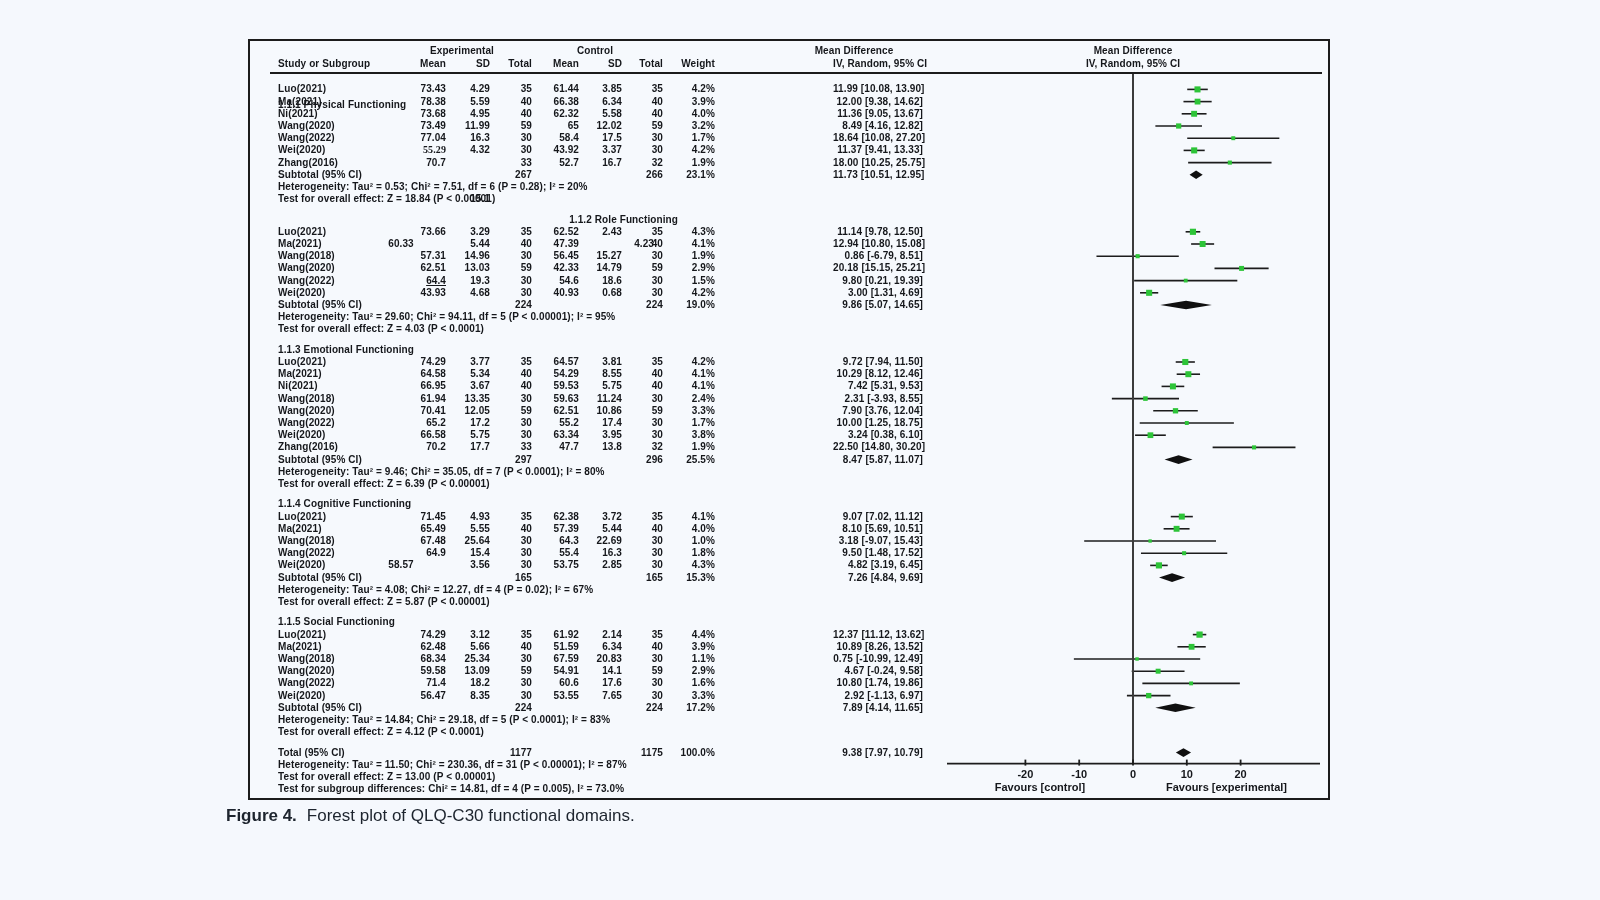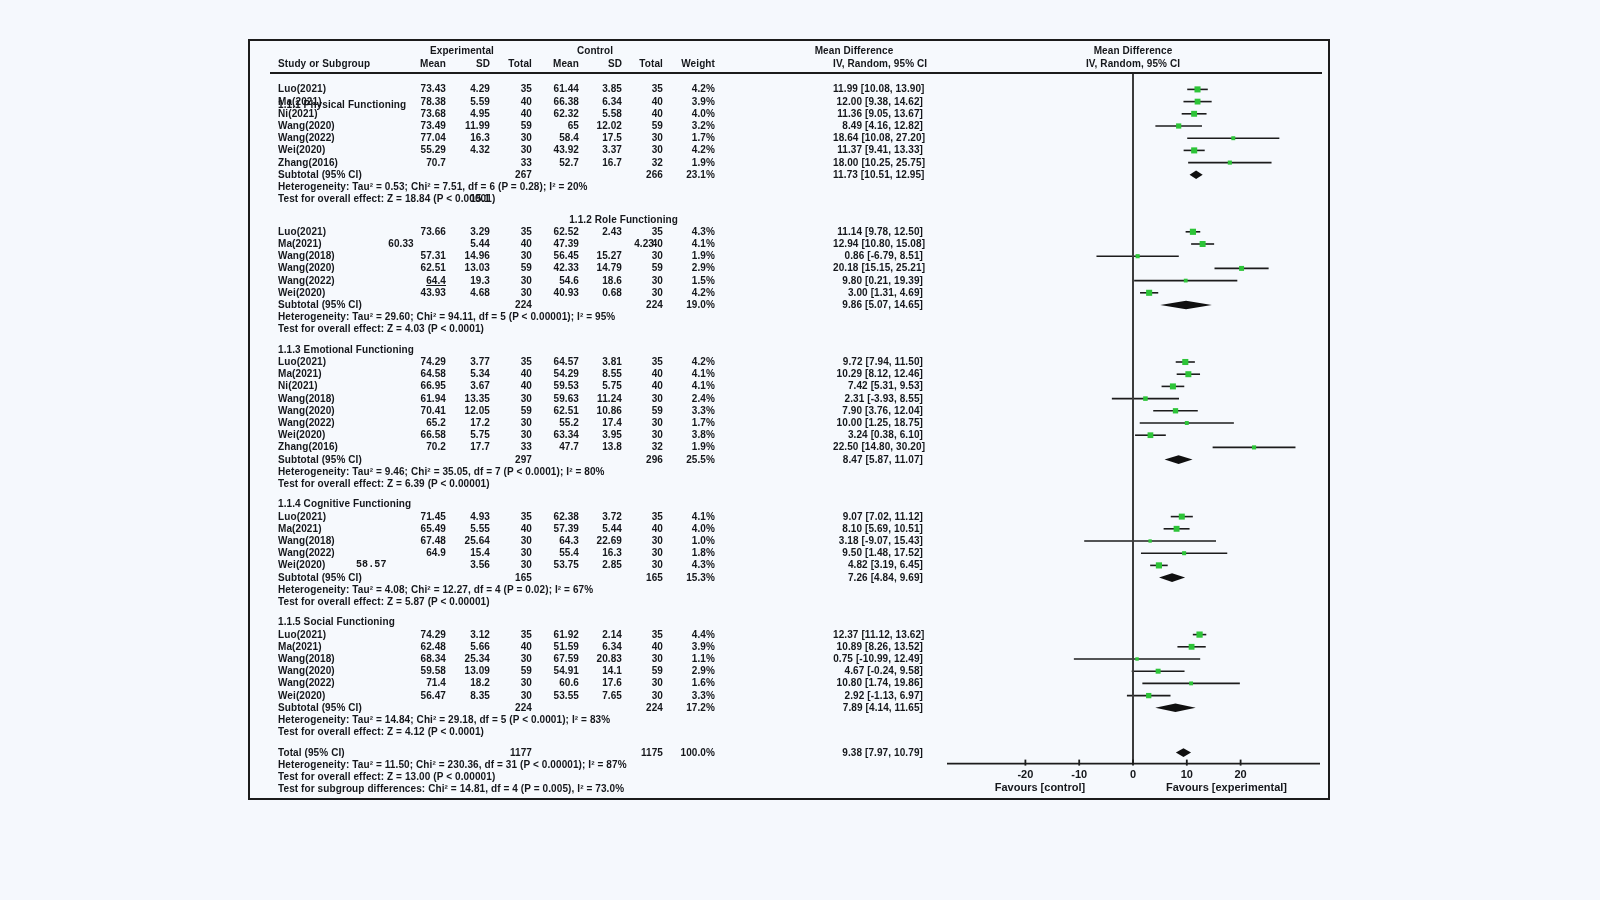--- a/index.html
+++ b/index.html
@@ -176,21 +176,21 @@
         <div class="cell" style="left: 28px; top: 91px; width: 160px; text-align: left;">Wang(2022)</div>
         <div class="cell" style="left: 106px; top: 91px; width: 90px; text-align: right;">77.04</div>
         <div class="cell" style="left: 150px; top: 91px; width: 90px; text-align: right;">16.3</div>
         <div class="cell" style="left: 192px; top: 91px; width: 90px; text-align: right;">30</div>
         <div class="cell" style="left: 239px; top: 91px; width: 90px; text-align: right;">58.4</div>
         <div class="cell" style="left: 282px; top: 91px; width: 90px; text-align: right;">17.5</div>
         <div class="cell" style="left: 323px; top: 91px; width: 90px; text-align: right;">30</div>
         <div class="cell" style="left: 375px; top: 91px; width: 90px; text-align: right;">1.7%</div>
         <div class="cell" style="left: 583px; top: 91px; width: 90px; text-align: right;">18.64 [10.08, 27.20]</div>
         <div class="cell" style="left: 28px; top: 103px; width: 160px; text-align: left;">Wei(2020)</div>
-        <div class="cell" style="left: 106px; top: 103px; width: 90px; text-align: right;">55.29</div>
+        <div class="cell" style="left: 106px; top: 103px; width: 90px; text-align: right; font-family: Liberation Serif, serif;">55.29</div>
         <div class="cell" style="left: 150px; top: 103px; width: 90px; text-align: right;">4.32</div>
         <div class="cell" style="left: 192px; top: 103px; width: 90px; text-align: right;">30</div>
         <div class="cell" style="left: 239px; top: 103px; width: 90px; text-align: right;">43.92</div>
         <div class="cell" style="left: 282px; top: 103px; width: 90px; text-align: right;">3.37</div>
         <div class="cell" style="left: 323px; top: 103px; width: 90px; text-align: right;">30</div>
         <div class="cell" style="left: 375px; top: 103px; width: 90px; text-align: right;">4.2%</div>
         <div class="cell" style="left: 583px; top: 103px; width: 90px; text-align: right;">11.37 [9.41, 13.33]</div>
         <div class="cell" style="left: 28px; top: 116px; width: 160px; text-align: left;">Zhang(2016)</div>
         <div class="cell" style="left: 106px; top: 116px; width: 90px; text-align: right;">70.7</div>
         <div class="cell" style="left: 150px; top: 116px; width: 90px; text-align: right; margin-top: 36px;">15.1</div>
@@ -380,21 +380,21 @@
         <div class="cell" style="left: 28px; top: 506px; width: 160px; text-align: left;">Wang(2022)</div>
         <div class="cell" style="left: 106px; top: 506px; width: 90px; text-align: right;">64.9</div>
         <div class="cell" style="left: 150px; top: 506px; width: 90px; text-align: right;">15.4</div>
         <div class="cell" style="left: 192px; top: 506px; width: 90px; text-align: right;">30</div>
         <div class="cell" style="left: 239px; top: 506px; width: 90px; text-align: right;">55.4</div>
         <div class="cell" style="left: 282px; top: 506px; width: 90px; text-align: right;">16.3</div>
         <div class="cell" style="left: 323px; top: 506px; width: 90px; text-align: right;">30</div>
         <div class="cell" style="left: 375px; top: 506px; width: 90px; text-align: right;">1.8%</div>
         <div class="cell" style="left: 583px; top: 506px; width: 90px; text-align: right;">9.50 [1.48, 17.52]</div>
         <div class="cell" style="left: 28px; top: 518px; width: 160px; text-align: left;">Wei(2020)</div>
-        <div class="cell" style="left: 106px; top: 518px; width: 90px; text-align: left; font-family: Liberation Mono, monospace;">58.57</div>
+        <div class="cell" style="left: 106px; top: 518px; width: 90px; text-align: center;">58.57</div>
         <div class="cell" style="left: 150px; top: 518px; width: 90px; text-align: right;">3.56</div>
         <div class="cell" style="left: 192px; top: 518px; width: 90px; text-align: right;">30</div>
         <div class="cell" style="left: 239px; top: 518px; width: 90px; text-align: right;">53.75</div>
         <div class="cell" style="left: 282px; top: 518px; width: 90px; text-align: right;">2.85</div>
         <div class="cell" style="left: 323px; top: 518px; width: 90px; text-align: right;">30</div>
         <div class="cell" style="left: 375px; top: 518px; width: 90px; text-align: right;">4.3%</div>
         <div class="cell" style="left: 583px; top: 518px; width: 90px; text-align: right;">4.82 [3.19, 6.45]</div>
         <div class="cell" style="left: 28px; top: 531px; width: 200px; text-align: left;">Subtotal (95% CI)</div>
         <div class="cell" style="left: 192px; top: 531px; width: 90px; text-align: right;">165</div>
         <div class="cell" style="left: 323px; top: 531px; width: 90px; text-align: right;">165</div>
@@ -467,13 +467,16 @@
         <div class="cell" style="left: 28px; top: 706px; width: 200px; text-align: left;">Total (95% CI)</div>
         <div class="cell" style="left: 192px; top: 706px; width: 90px; text-align: right;">1177</div>
         <div class="cell" style="left: 323px; top: 706px; width: 90px; text-align: right;">1175</div>
         <div class="cell" style="left: 375px; top: 706px; width: 90px; text-align: right;">100.0%</div>
         <div class="cell" style="left: 583px; top: 706px; width: 90px; text-align: right;">9.38 [7.97, 10.79]</div>
         <div class="cell" style="left: 28px; top: 718px; width: 640px; text-align: left;">Heterogeneity: Tau² = 11.50; Chi² = 230.36, df = 31 (P &lt; 0.00001); I² = 87%</div>
         <div class="cell" style="left: 28px; top: 730px; width: 640px; text-align: left;">Test for overall effect: Z = 13.00 (P &lt; 0.00001)</div>
         <div class="cell" style="left: 28px; top: 742px; width: 640px; text-align: left;">Test for subgroup differences: Chi² = 14.81, df = 4 (P = 0.005), I² = 73.0%</div>
       </div>
   </div>
+  <div class="caption">
+    <span class="cap-label">Figure 4.</span><span class="cap-text">Forest plot of QLQ-C30 functional domains.</span>
+  </div>
 </div>
 
 </body></html>

